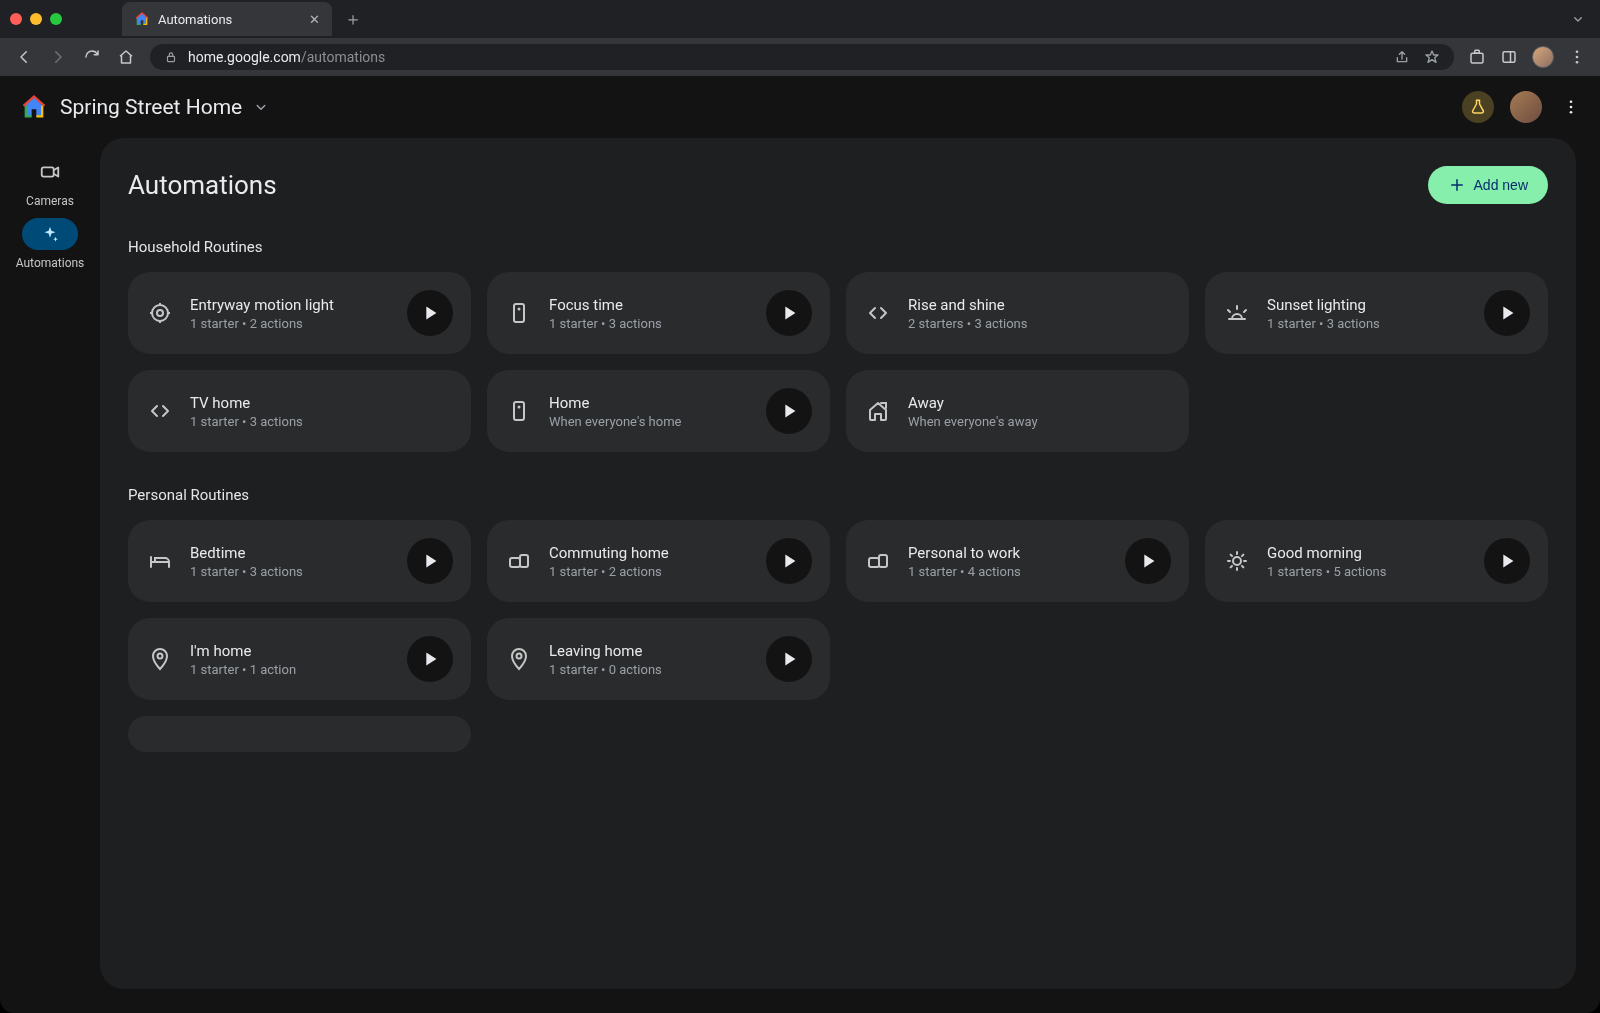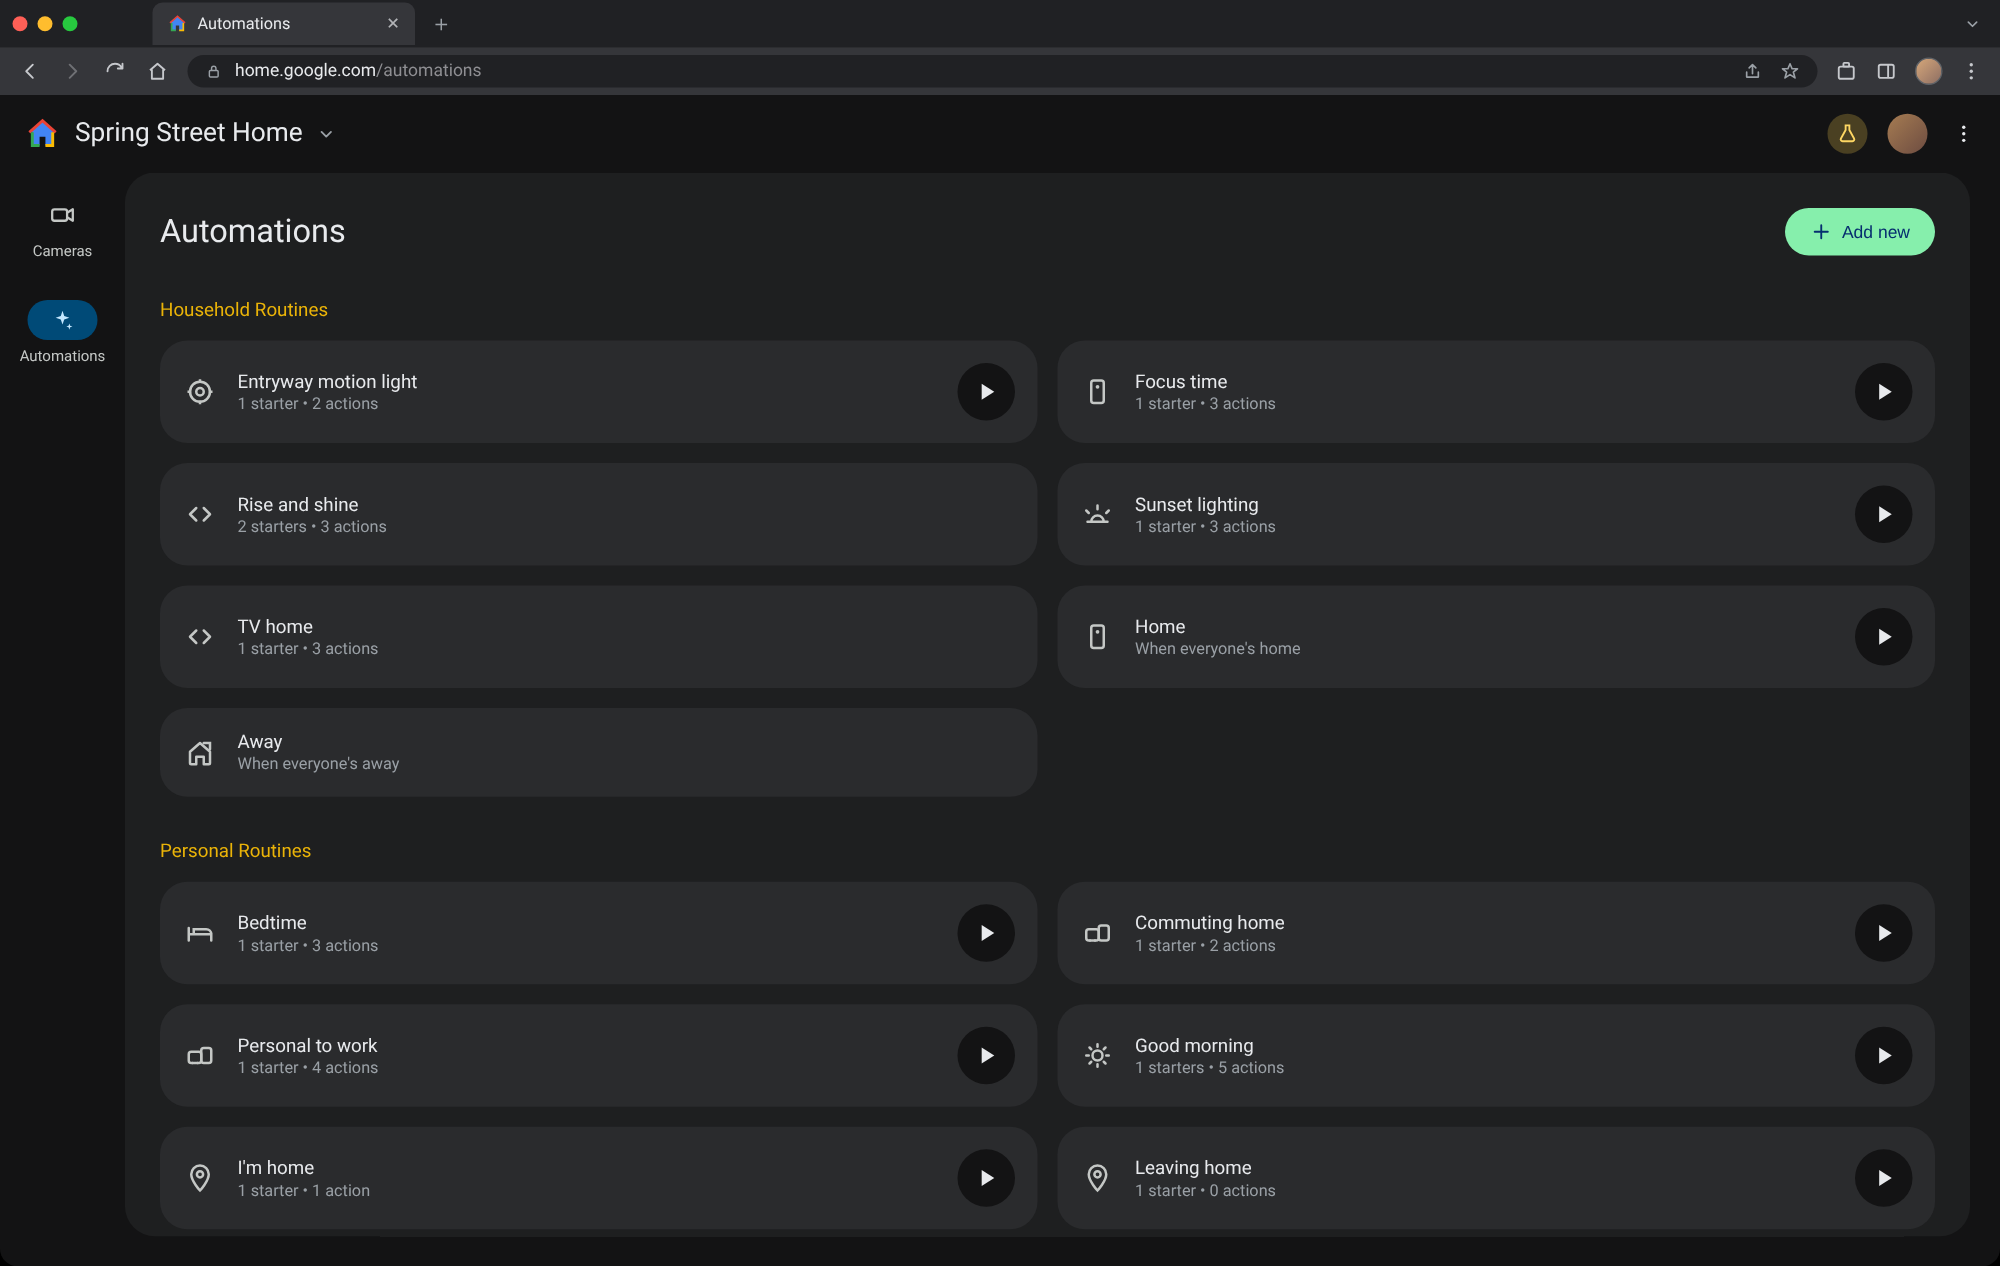--- a/index.html
+++ b/index.html
@@ -109,21 +109,21 @@
 .avatar-md { width: 32px; height: 32px; border-radius: 50%; background: linear-gradient(135deg,#a67c52,#6d4c41); margin-left: 16px; }
 .more-vert { margin-left: 20px; color:#e8eaed; cursor:pointer; }
 
 .app-content { flex:1; display:flex; overflow:hidden; }
 .sidenav {
   width: 100px;
   display:flex;
   flex-direction:column;
   align-items:center;
   padding-top: 14px;
-  gap: 24px;
+  gap: 2px;
 }
 .nav-item {
   display:flex; flex-direction:column; align-items:center;
   gap:6px; cursor:pointer; padding: 4px 0;
   width: 80px;
 }
 .nav-item .pill {
   width: 56px; height: 32px; border-radius: 16px;
   display:flex; align-items:center; justify-content:center;
   color:#c4c7c5;
@@ -146,25 +146,25 @@
   background:#86efac;
   color:#062e6f;
   border:none;
   border-radius: 20px;
   padding: 10px 20px;
   font-size: 14px;
   font-weight:500;
   display:flex; align-items:center; gap:8px;
   cursor:pointer;
 }
-.section-title { font-size: 15px; color:#eab308; margin-top: 34px; margin-bottom: 16px; }
+.section-title { font-size: 15px; color:#e5e5e5; margin-top: 34px; margin-bottom: 16px; }
 
 .grid {
   display:grid;
-  grid-template-columns: repeat(2, 1fr);
+  grid-template-columns: repeat(4, 1fr);
   gap: 16px;
 }
 .card {
   background:#2a2b2d;
   border-radius: 22px;
   padding: 18px 18px;
   display:flex;
   align-items:center;
   gap: 16px;
   cursor:pointer;

